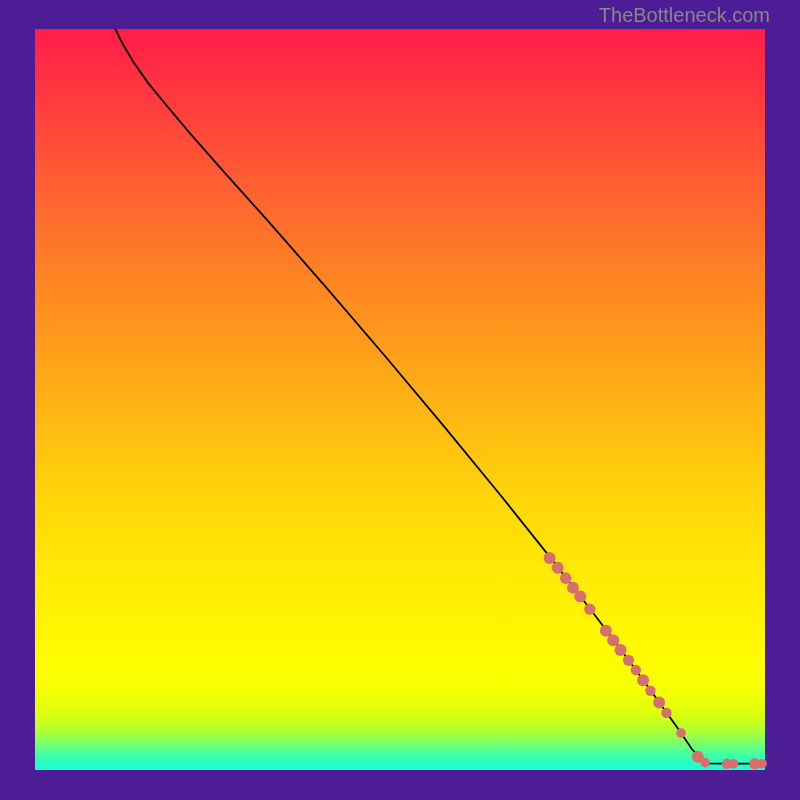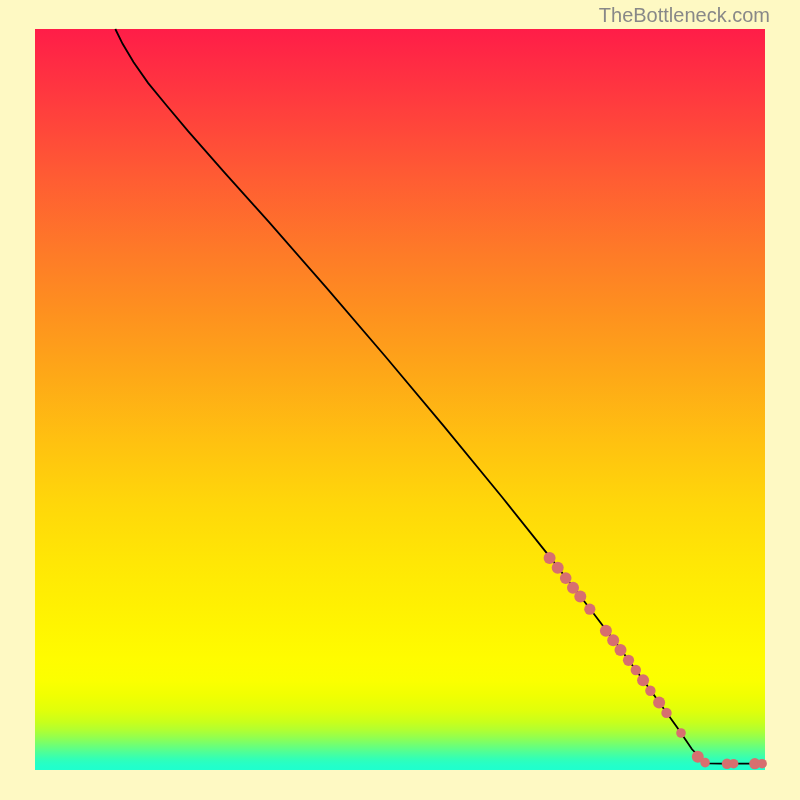--- a/index.html
+++ b/index.html
@@ -9,21 +9,21 @@
     height: 800px;
     background: #000;
     overflow: hidden;
   }
   .frame {
     position: absolute;
     left: 0;
     top: 0;
     width: 800px;
     height: 800px;
-    background: #fef9c3;
+    background: #4c1d95;
   }
   .plot-area {
     position: absolute;
     left: 35px;
     top: 29px;
     width: 730px;
     height: 741px;
     
     background: linear-gradient(
       to bottom,

